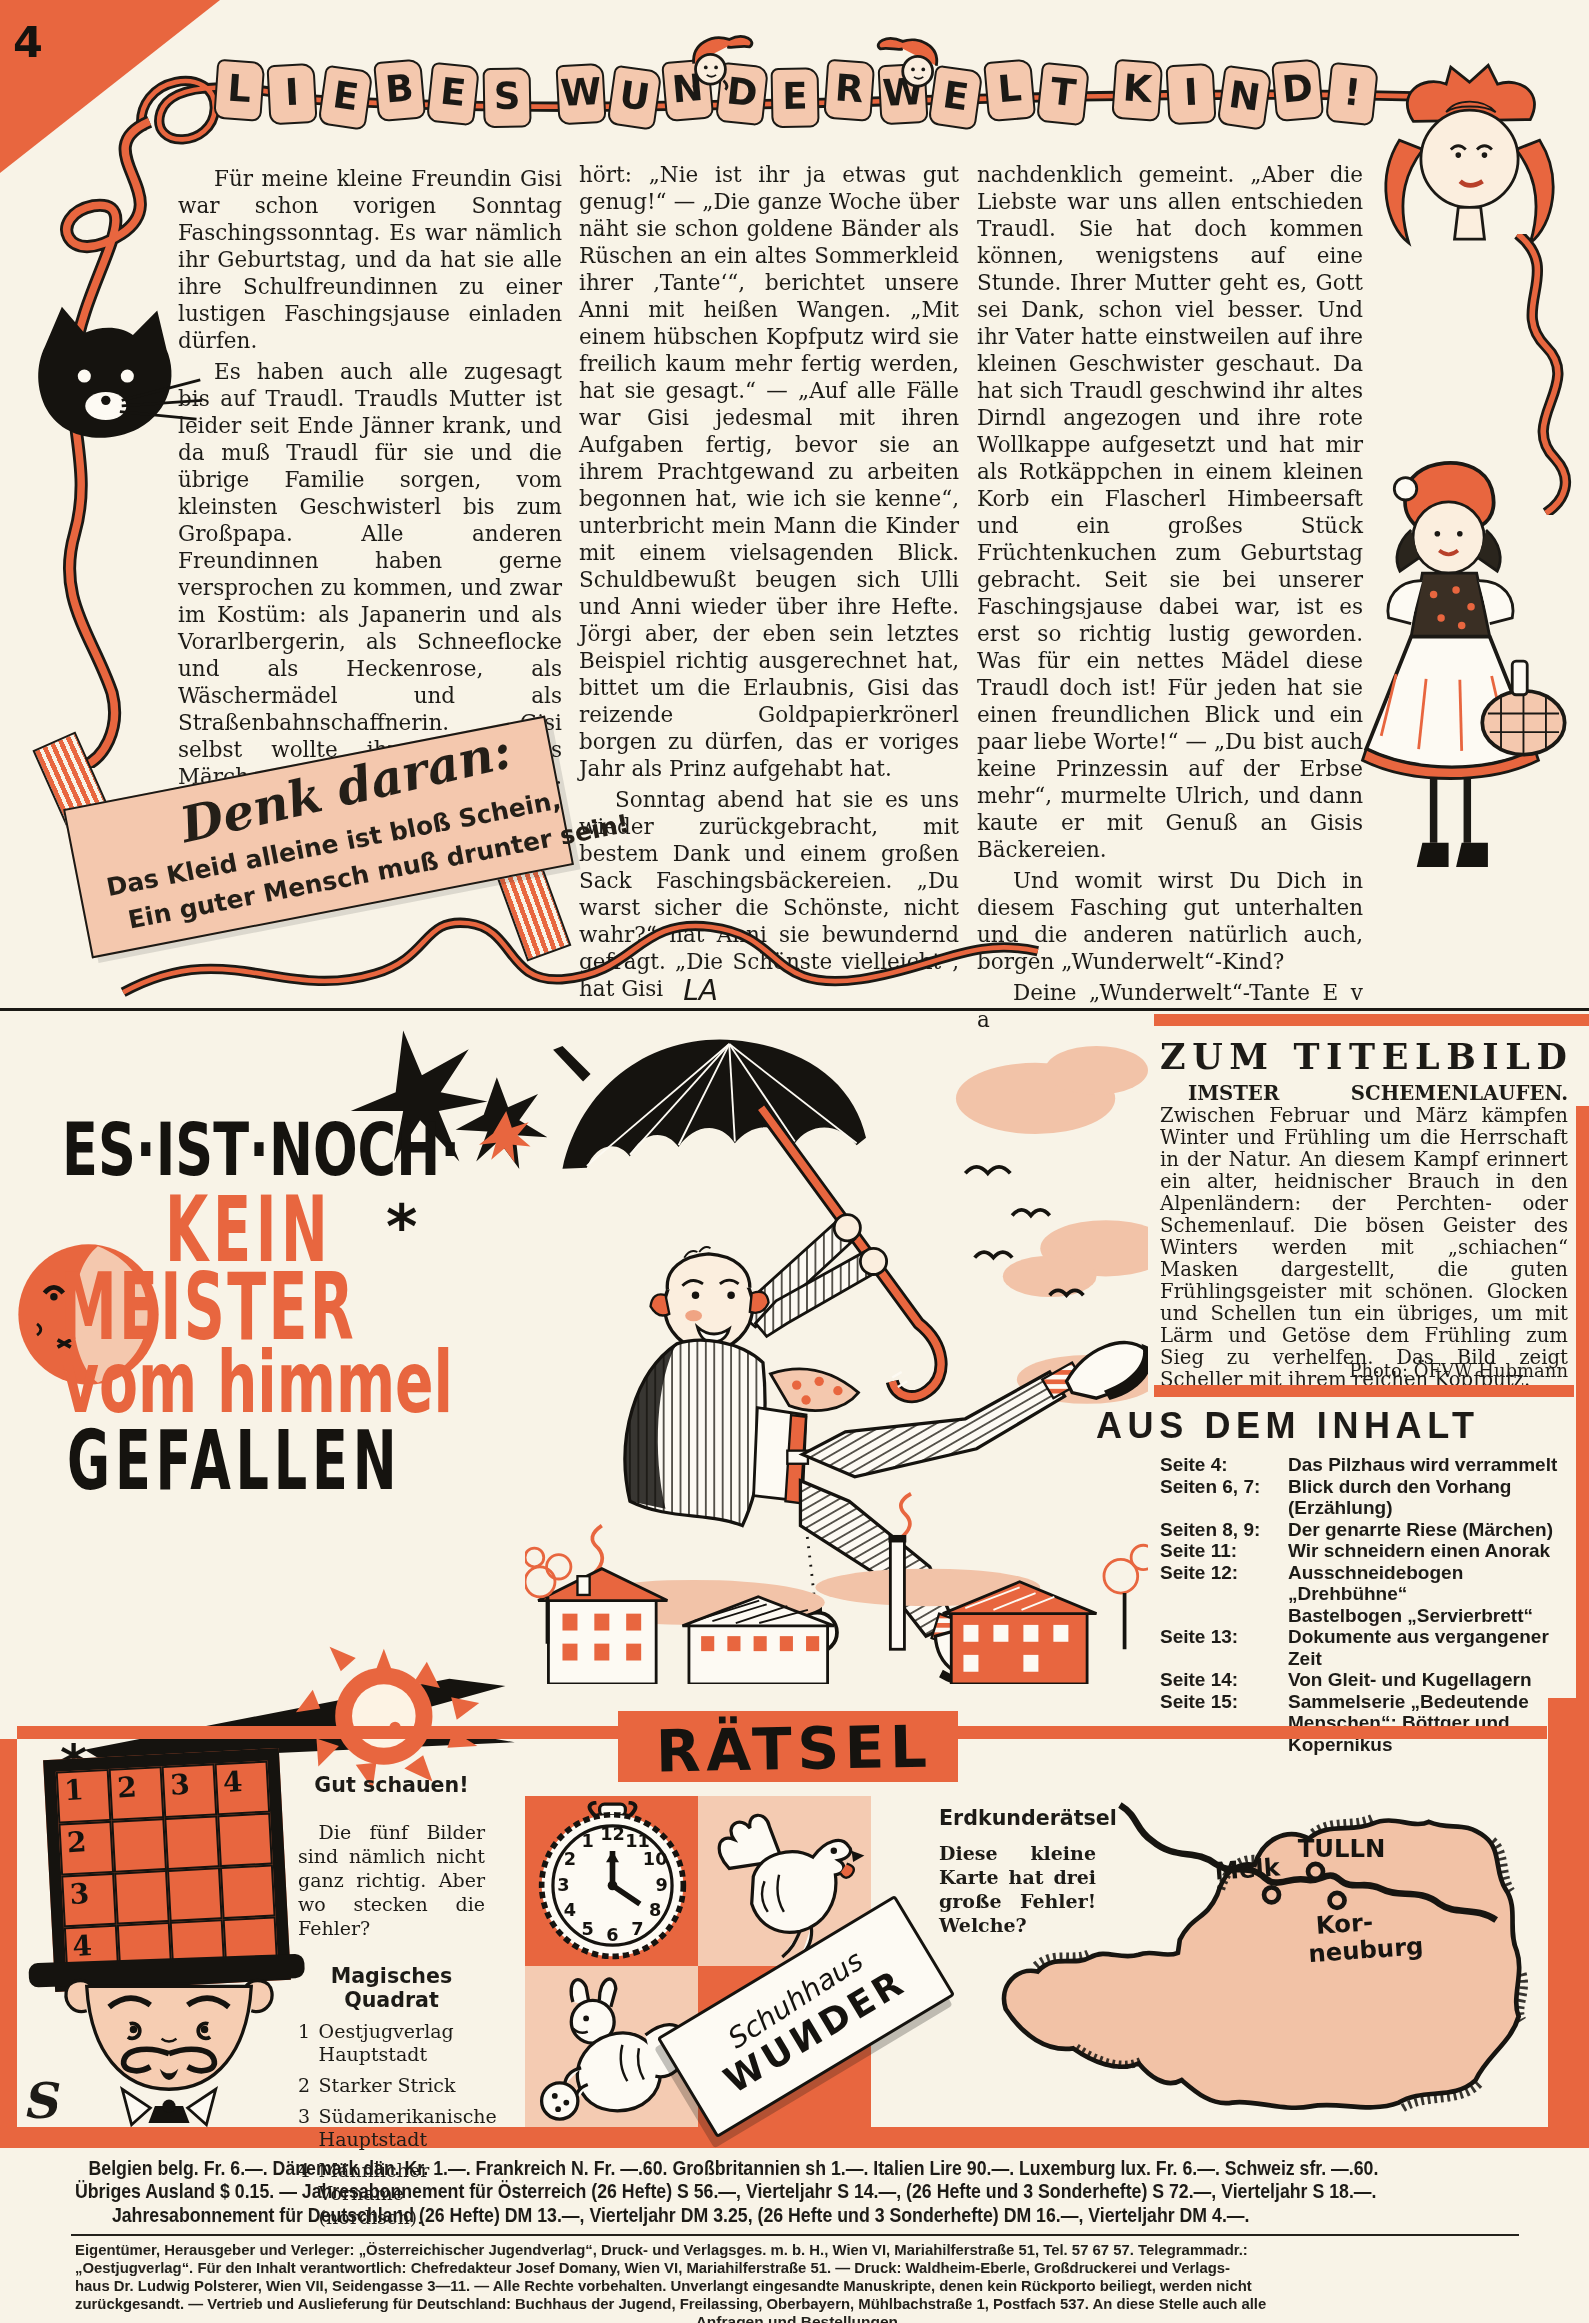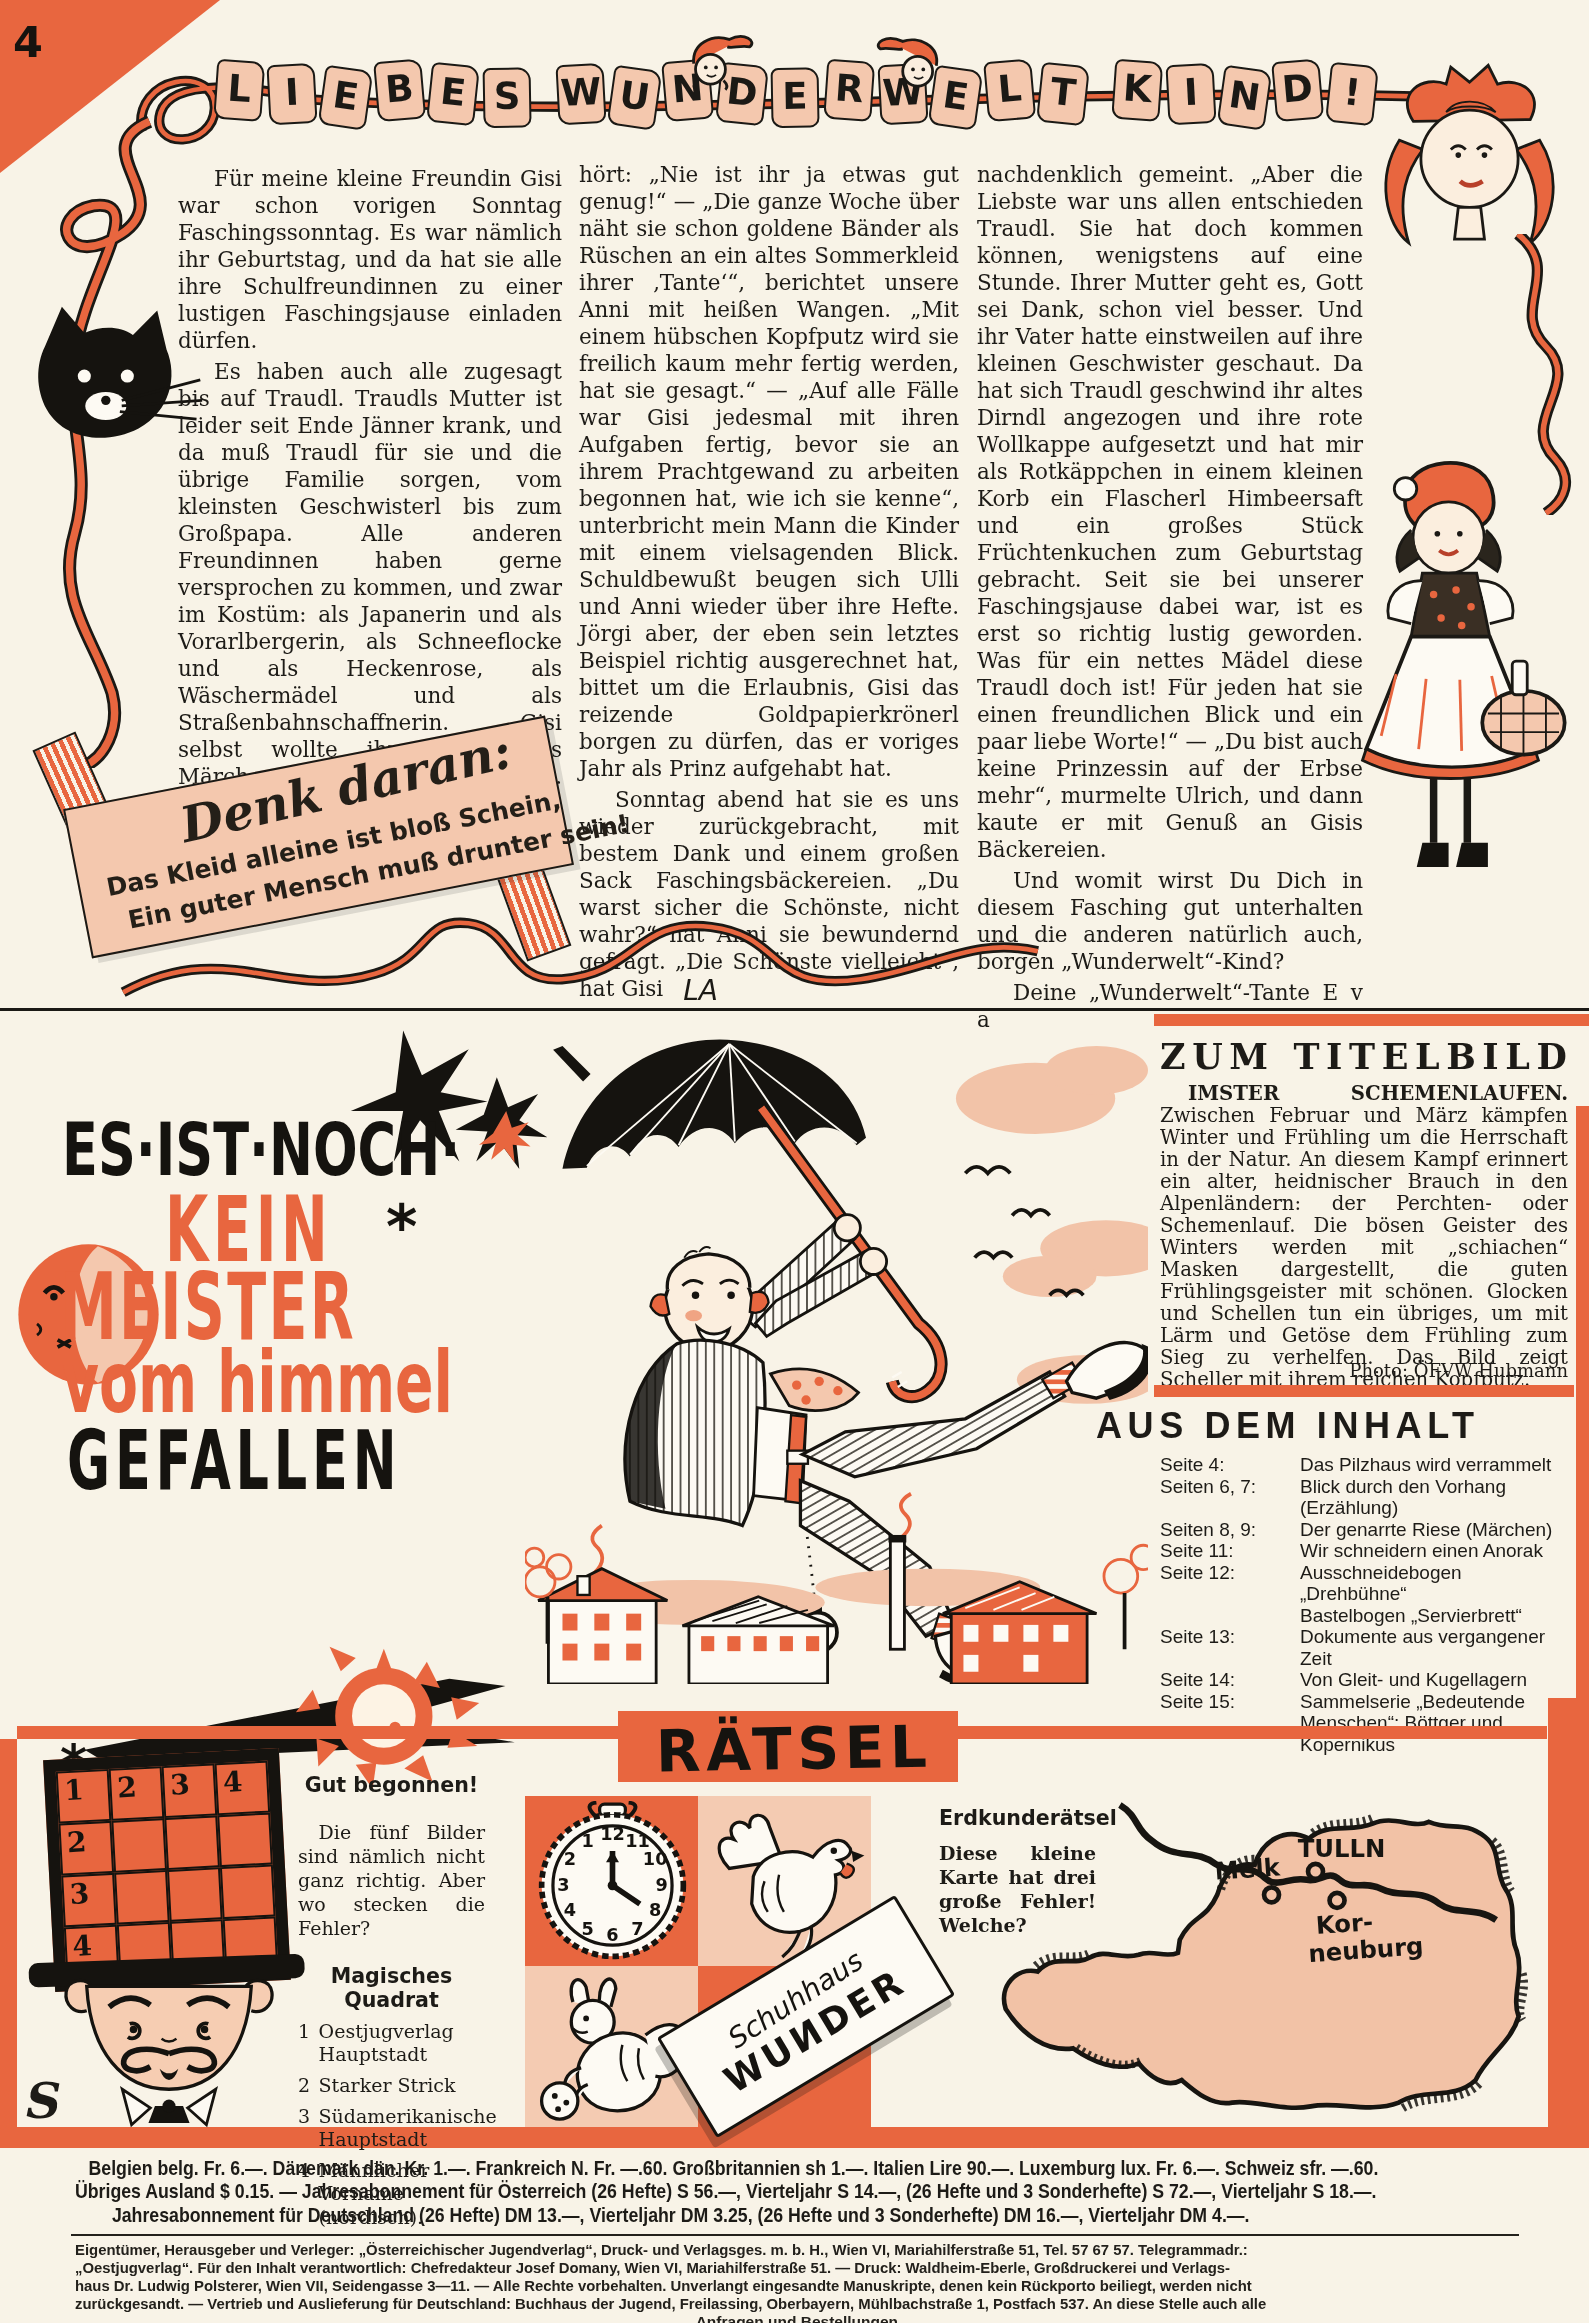--- a/index.html
+++ b/index.html
@@ -28,22 +28,22 @@
           border:2.8px solid #1b1915;}
   
   .motto{font-family:"DejaVu Sans",sans-serif;font-weight:800;white-space:nowrap;transform-origin:left top;}
   
   .obar{background:#e8663f;}
   #titelbild-head{font-family:"DejaVu Serif",serif;font-weight:bold;font-size:35px;letter-spacing:6.6px;}
   #titelbild-body{font-size:19.7px;line-height:22px;text-align:justify;}
   #titelbild-body p{margin:0;text-indent:28px;}
   #photo-credit{font-size:18px;text-align:right;}
   #inhalt-head{font-family:"Liberation Sans",sans-serif;font-weight:800;font-size:36px;letter-spacing:5.6px;}
-  .toc-row{display:grid;grid-template-columns:120px 1fr;column-gap:20px;
-           font-family:"Liberation Sans",sans-serif;font-weight:normal;font-size:19px;line-height:21.5px;}
+  .toc-row{display:grid;grid-template-columns:120px 1fr;column-gap:8px;
+           font-family:"Liberation Sans",sans-serif;font-weight:bold;font-size:19px;line-height:21.5px;}
   .toc-title{white-space:pre-line;}
   
   .oband{background:#e8663f;}
   #raetsel-title{font-family:"DejaVu Sans",sans-serif;font-weight:800;font-size:58px;letter-spacing:5.6px;
                  color:#15130f;transform:rotate(-1deg);}
   #magic-square{display:grid;grid-template-columns:repeat(4,1fr);grid-template-rows:repeat(4,1fr);
                 width:212px;height:208px;background:#e8663f;border:12px solid #15130f;transform:rotate(-3deg);}
   #magic-square .cell{border:2.8px solid #15130f;font-family:"DejaVu Serif",serif;font-weight:bold;
                 font-size:28px;color:#15130f;padding:0.9px 0 0 5.6px;}
   .rtext-h{font-family:"DejaVu Sans",sans-serif;font-weight:bold;font-size:20.6px;}
@@ -487,21 +487,21 @@
     <path d="M152,96 q8,6 16,0" stroke="#15130f" stroke-width="2.5" fill="none"></path>
     <path d="M160,112 C140,104 116,106 112,118 C108,130 126,134 140,126 M160,112 C180,104 204,106 208,118 C212,130 194,134 180,126" fill="none" stroke="#15130f" stroke-width="6"></path>
     <path d="M150,128 q10,10 20,0 q-4,12 -10,12 q-6,0 -10,-12" fill="#15130f"></path>
     <path d="M110,150 L140,170 L120,188 Z M210,150 L180,170 L200,188 Z" fill="#fdfaf3" stroke="#15130f" stroke-width="3"></path>
     <path d="M145,168 L175,168 L182,186 L138,186 Z" fill="#15130f"></path>
     <circle cx="160" cy="168" r="7" fill="#15130f"></circle>
   </svg>
   <div class="abs" style="left:26px;top:2072px;font-family:'DejaVu Serif',serif;font-style:italic;font-weight:bold;font-size:49px;">S</div>
 
   <div class="abs" style="left:298px;top:1773px;width:187px;">
-    <div class="rtext-h" style="text-align:center;">Gut begonnen!</div>
+    <div class="rtext-h" style="text-align:center;">Gut schauen!</div>
     <div class="rtext" style="margin-top:23px;text-indent:20.6px;">Die fünf Bilder sind nämlich nicht ganz richtig. Aber wo stecken die Fehler?</div>
     <div class="rtext-h" style="margin-top:24px;text-align:center;">Magisches Quadrat</div>
     <div class="rlist">
       <div class="li">
           <span>1</span>
           <span>Oestjugverlag Hauptstadt</span>
         </div>
       <div class="li">
           <span>2</span>
           <span>Starker Strick</span>

